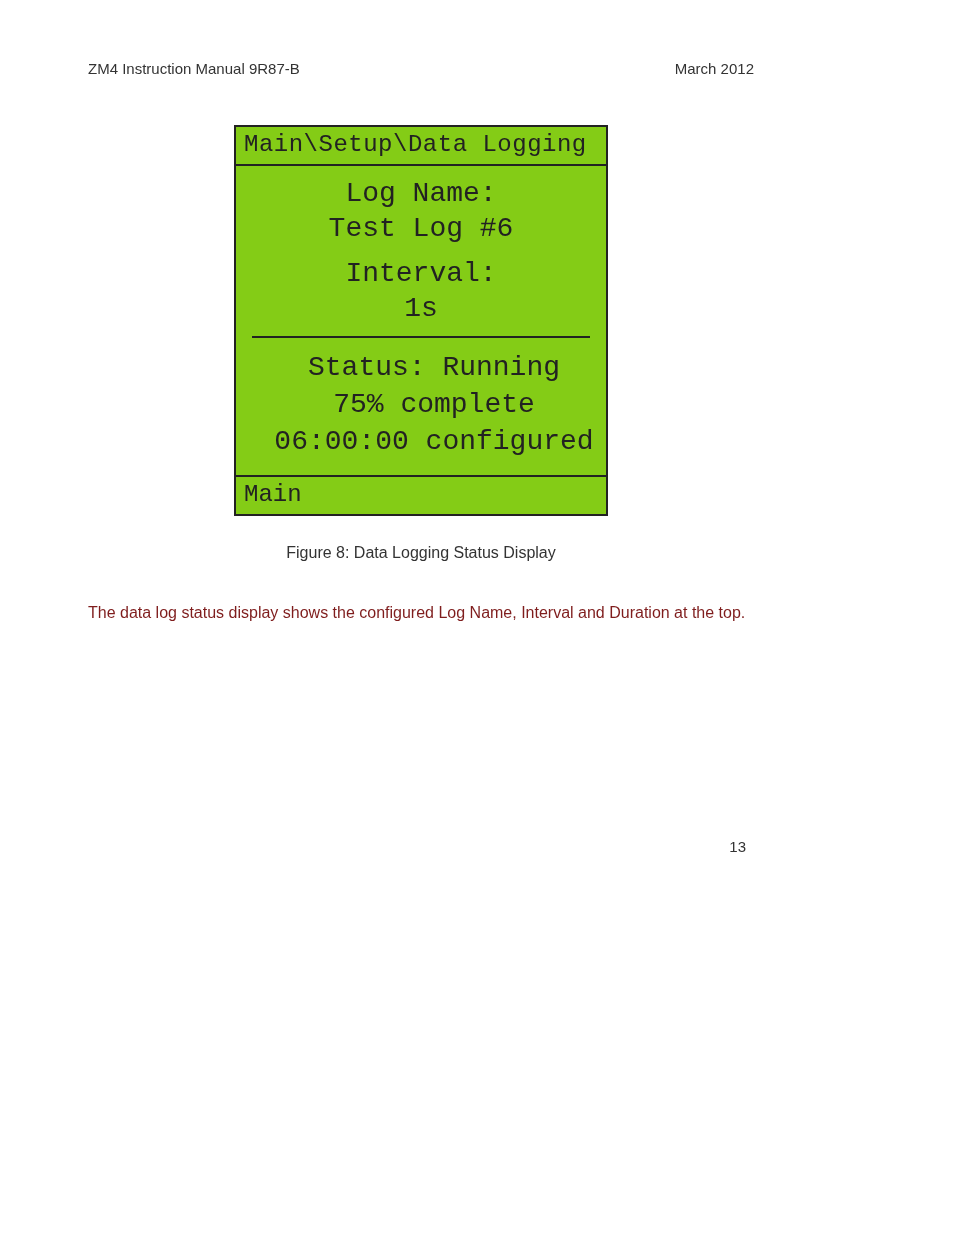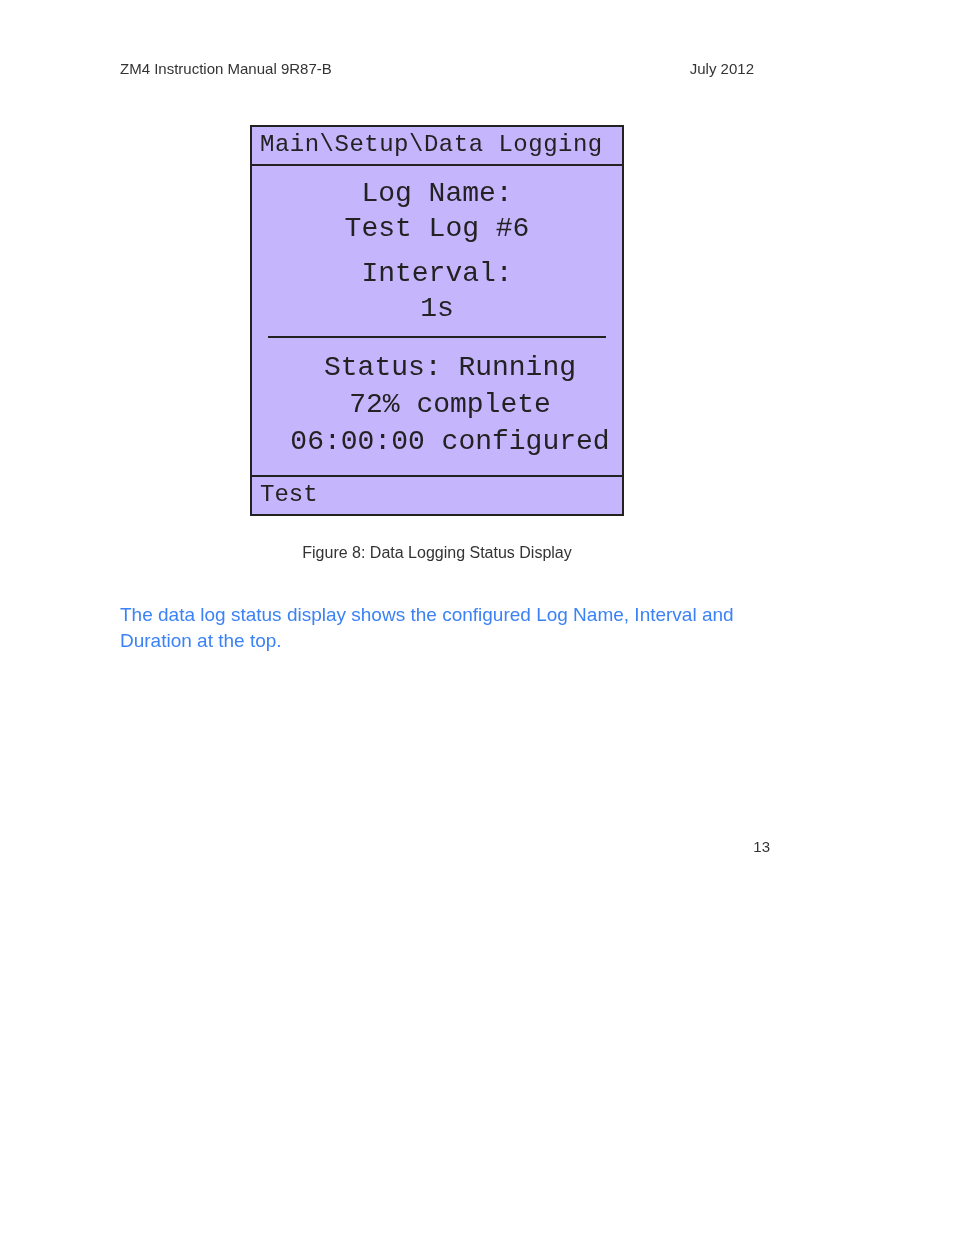--- a/index.html
+++ b/index.html
@@ -8,40 +8,40 @@
     background: #fff;
     font-family: Arial, Helvetica, sans-serif;
     color: #333;
     width: 954px;
   }
   .page {
     width: 954px;
     height: 901px;
     position: relative;
     box-sizing: border-box;
-    padding: 60px 200px 40px 120px;
+    padding: 60px 200px 40px 88px;
   }
   .header-row {
     display: flex;
     justify-content: space-between;
     font-size: 15px;
     color: #333;
     margin-bottom: 48px;
   }
   .figure-wrap {
     display: flex;
     justify-content: center;
     margin-bottom: 28px;
   }
   .lcd {
     width: 370px;
     border: 2px solid #222;
     font-family: "Lucida Console", "Courier New", monospace;
     color: #222;
-    background: #c4b5fd;
+    background: #84cc16;
   }
   .lcd .breadcrumb {
     padding: 4px 8px 6px 8px;
     font-size: 24px;
     border-bottom: 2px solid #222;
     letter-spacing: 0.5px;
   }
   .lcd .section {
     text-align: center;
     font-size: 28px;
@@ -77,43 +77,43 @@
     font-size: 24px;
     text-align: left;
   }
   .caption {
     text-align: center;
     font-size: 16px;
     margin-bottom: 40px;
     color: #333;
   }
   .body-text {
-    font-size: 19px;
+    font-size: 16px;
     line-height: 1.35;
-    color: #3b82f6;
+    color: #7f1d1d;
   }
   .body-text p {
     margin: 0 0 18px 0;
   }
   .page-number {
     position: absolute;
     bottom: 46px;
-    right: 184px;
+    right: 208px;
     font-size: 15px;
     color: #333;
   }
 </style>
 </head>
 <body>
 
 <div class="page">
 
   <div class="header-row">
     <span>ZM4    Instruction Manual 9R87-B</span>
-    <span>July 2012</span>
+    <span>March 2012</span>
   </div>
 
   <div class="figure-wrap">
     <div class="lcd">
       <div class="breadcrumb">Main\Setup\Data Logging</div>
 
       <div class="section top-block">
         <div>Log Name:</div>
         <div>Test Log #6</div>
       </div>
@@ -122,25 +122,25 @@
         <div class="mid-col">
           <div>Interval:</div>
           <div>1s</div>
         </div>
       </div>
 
       <div class="divider"></div>
 
       <div class="section status-block">
         <div>Status: Running</div>
-        <div>72% complete</div>
+        <div>75% complete</div>
         <div>06:00:00 configured</div>
       </div>
 
-      <div class="footer">Test</div>
+      <div class="footer">Main</div>
     </div>
   </div>
 
   <div class="caption">Figure 8: Data Logging Status Display</div>
 
   <div class="body-text">
     <p>The data log status display shows the configured Log Name, Interval and Duration at the top.</p>
   </div>
 
   <div class="page-number">13</div>

